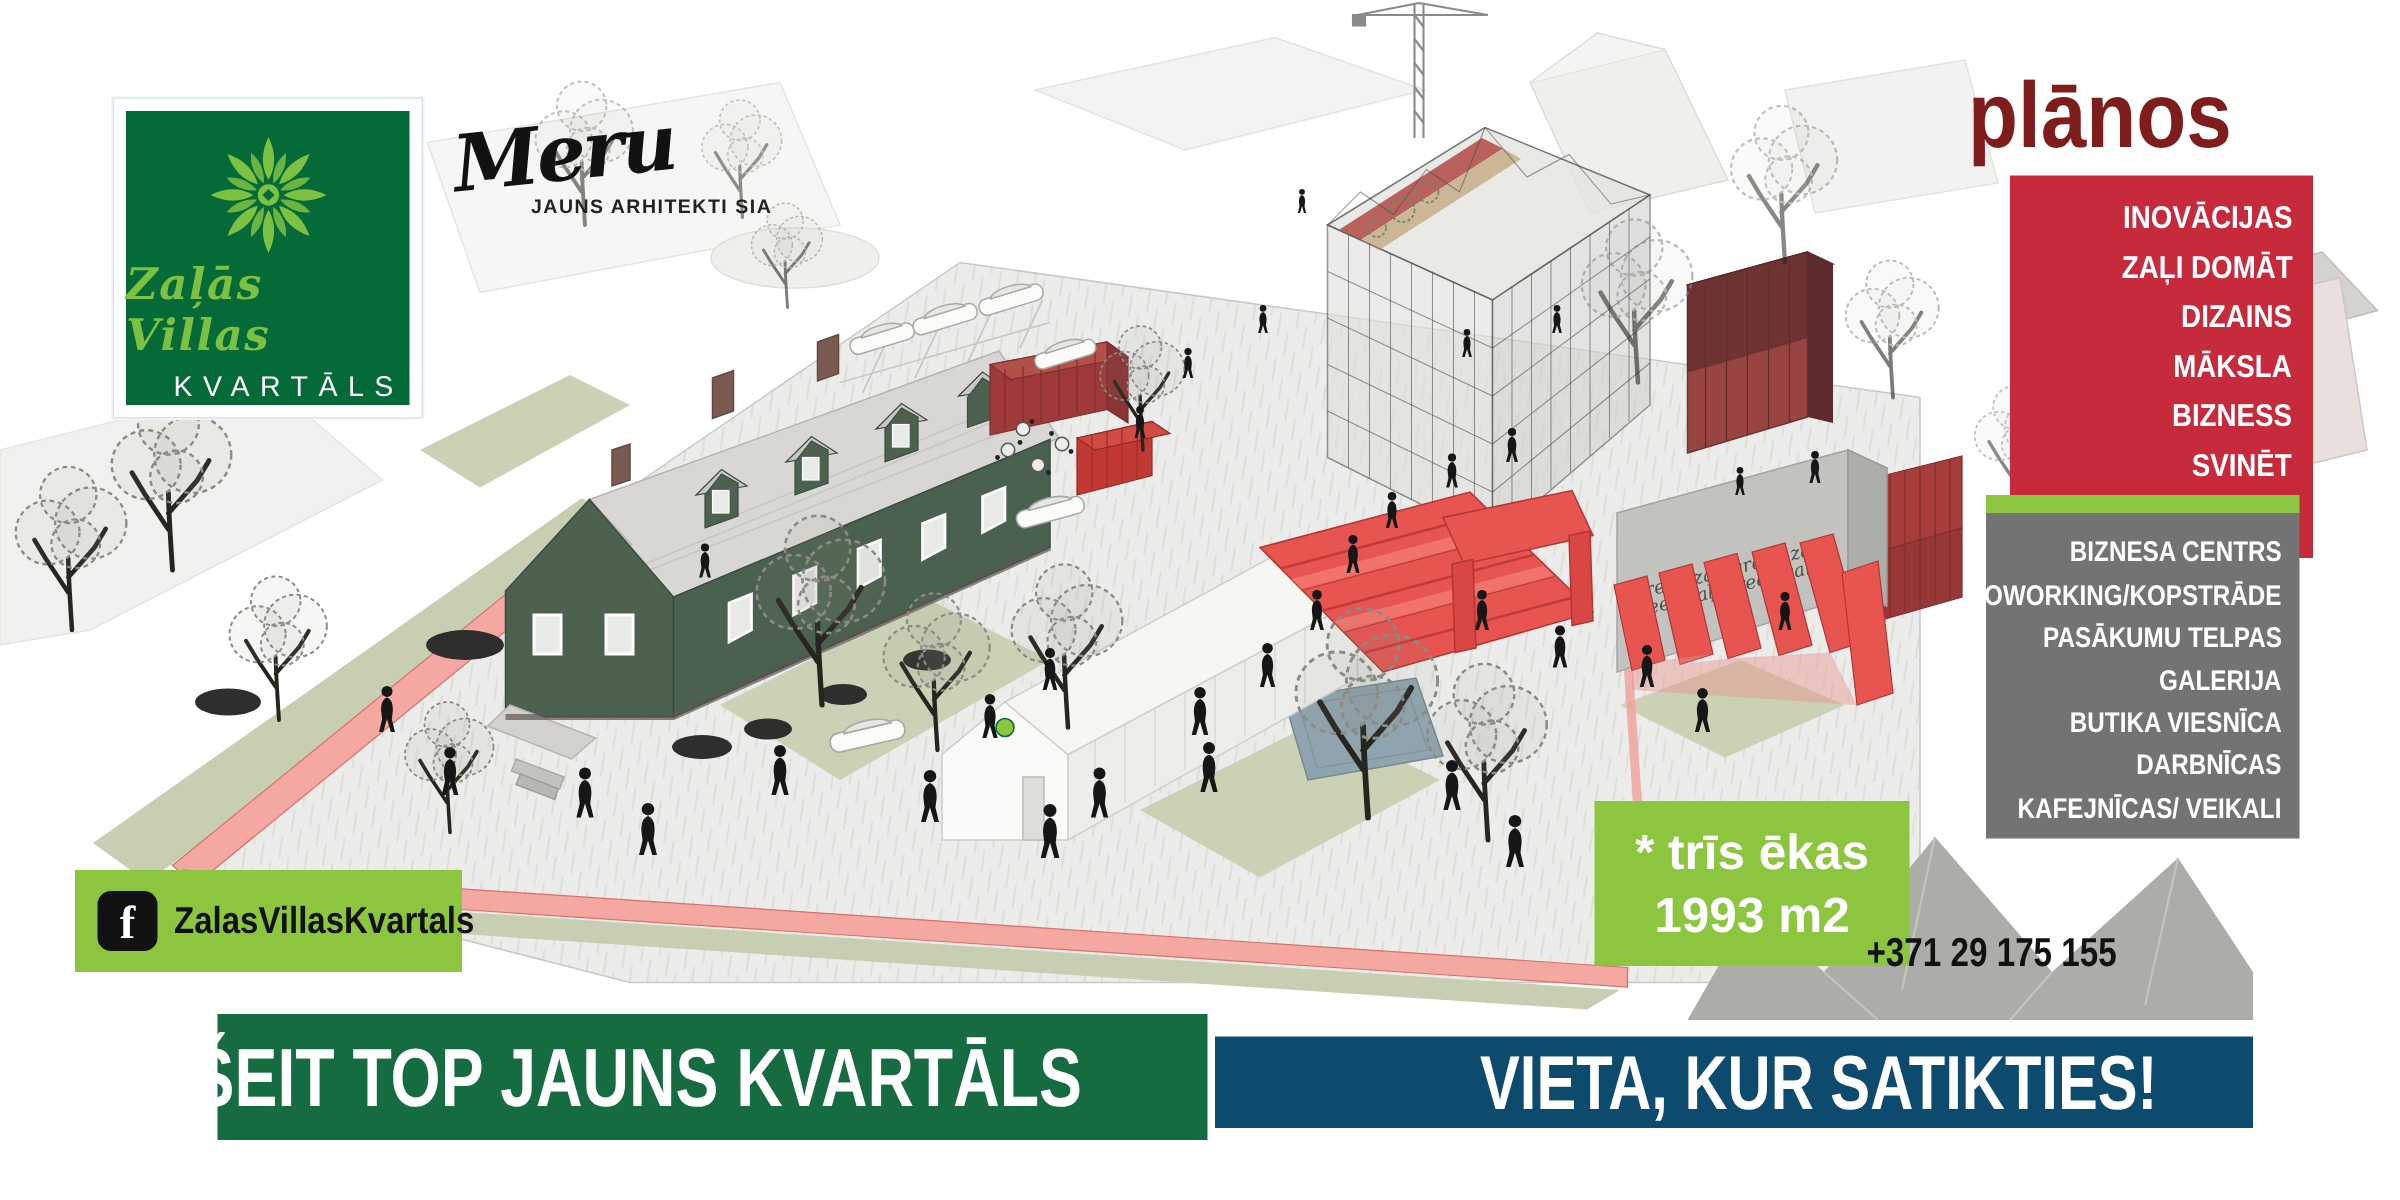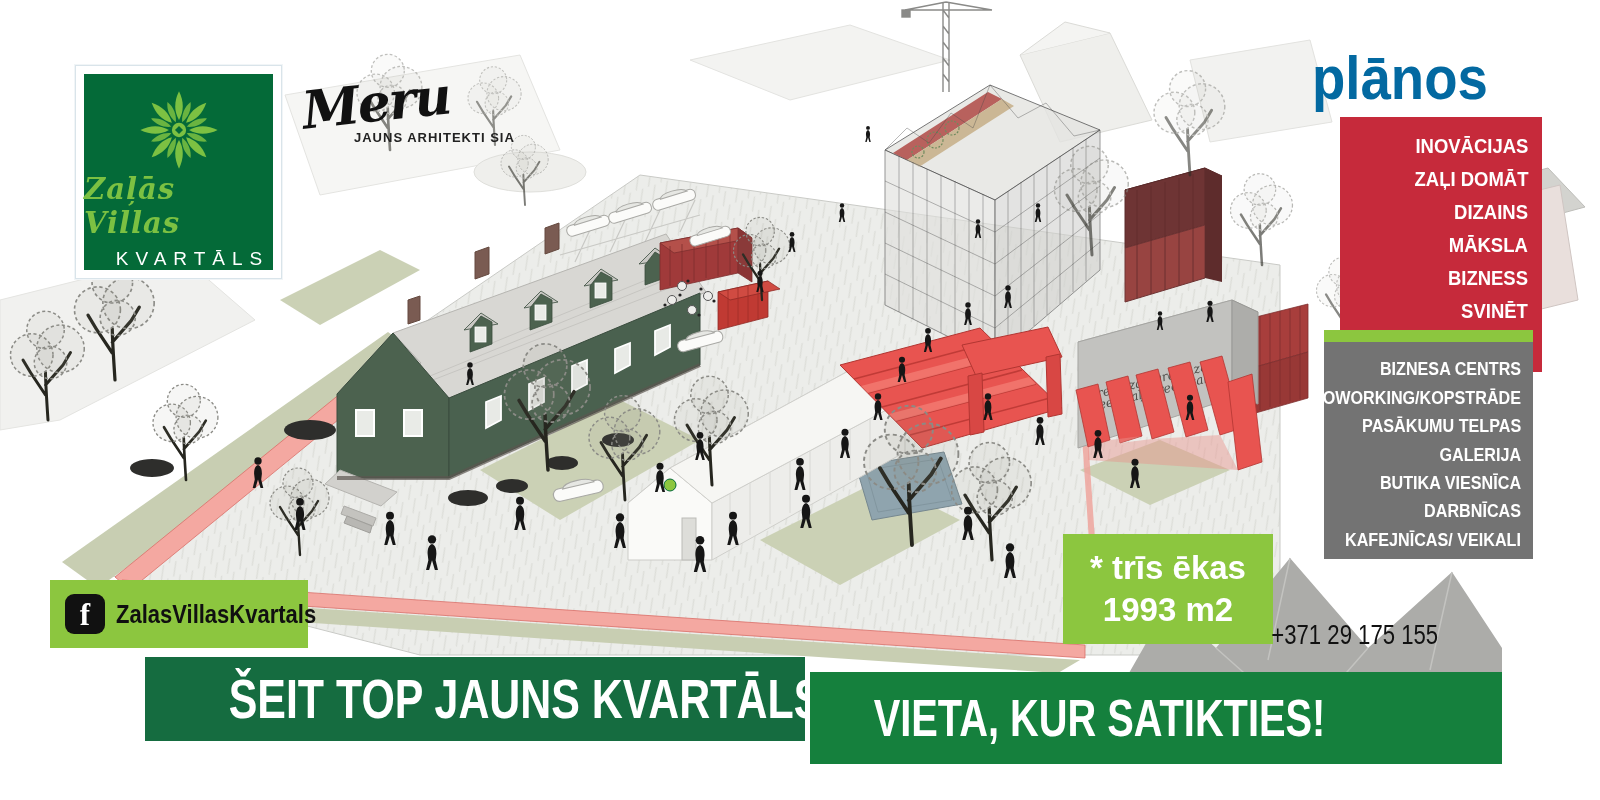--- a/index.html
+++ b/index.html
@@ -19,56 +19,56 @@
                color:#7CC142;font-size:29px;margin-top:0;letter-spacing:1px;}
   .logo-caps{color:#fff;font-size:19px;letter-spacing:7px;margin-top:8px;font-weight:400;margin-left:28px;}
 
   
   .meru{position:absolute;left:302px;top:72px;width:220px;height:80px;color:#111;}
   .meru-script{font-family:"DejaVu Serif",serif;font-style:italic;font-weight:bold;
                font-size:52px;transform:rotate(-6deg);display:inline-block;letter-spacing:-2px;}
   .meru-caps{position:absolute;left:52px;top:58px;font-size:13px;letter-spacing:1px;color:#222;font-weight:bold;}
 
   
-  .planos{position:absolute;left:1312px;top:42px;color:#0369a1;font-size:62px;font-weight:bold;}
+  .planos{position:absolute;left:1312px;top:42px;color:#7f1d1d;font-size:62px;font-weight:bold;}
   .planos .cond{transform:scaleX(.88);transform-origin:left center;}
   .red-box{position:absolute;left:1340px;top:117px;width:202px;height:255px;background:#C62A3B;
            display:flex;flex-direction:column;justify-content:space-evenly;align-items:flex-end;
            padding:6px 14px 6px 0;box-sizing:border-box;}
   .red-box div{color:#fff;font-weight:bold;font-size:21px;line-height:1;}
   .lime-strip{position:absolute;left:1324px;top:330px;width:209px;height:12px;background:#8CC63F;}
   .green-box{position:absolute;left:1324px;top:342px;width:209px;height:217px;background:#737373;
              display:flex;flex-direction:column;justify-content:space-evenly;align-items:flex-end;
              padding:8px 12px 1px 0;box-sizing:border-box;}
   .green-box div{color:#fff;font-weight:bold;font-size:19px;line-height:1;}
   .green-box .condR{transform:scaleX(.85);}
 
   
   .callout{position:absolute;left:1063px;top:502px;width:210px;height:110px;background:#8CC63F;
            display:flex;flex-direction:column;justify-content:center;align-items:center;gap:6px;margin-top:32px;}
   .callout div{color:#fff;font-size:33px;font-weight:600;line-height:1.1;}
 
-  .phone{position:absolute;left:1226px;top:620px;width:230px;text-align:right;
-         color:#111;font-size:27px;font-weight:normal;}
+  .phone{position:absolute;left:1226px;top:620px;width:230px;text-align:left;
+         color:#111;font-size:27px;font-weight:bold;}
   .phone .cond{transform:scaleX(.82);}
 
   
   .fb-bar{position:absolute;left:50px;top:580px;width:258px;height:68px;background:#8CC63F;
           display:flex;align-items:center;gap:11px;padding-left:15px;box-sizing:border-box;cursor:pointer;}
   .fb-icon{width:40px;height:40px;background:#111;border-radius:9px;position:relative;flex:0 0 auto;}
   .fb-icon span{position:absolute;left:0;right:0;top:1px;bottom:0;display:flex;align-items:center;
           justify-content:center;color:#fff;font-size:31px;font-weight:bold;
           font-family:"Liberation Serif",serif;}
   .fb-text{color:#101010;font-size:25px;font-weight:bold;}
   .fb-text .cond{transform:scaleX(.88);transform-origin:left center;}
 
   
-  .banner{position:absolute;display:flex;align-items:center;justify-content:flex-start;}
+  .banner{position:absolute;display:flex;align-items:center;justify-content:flex-end;margin-top:19px;}
   .banner-green{left:145px;top:657px;width:660px;height:84px;background:#156C40;}
-  .banner-red{left:810px;top:672px;width:692px;height:92px;background:#15803d;}
+  .banner-red{left:810px;top:672px;width:692px;height:61px;background:#0c4a6e;}
   .banner span{color:#fff;font-weight:bold;font-size:55px;transform:scaleX(.78);
                transform-origin:center;white-space:nowrap;}
   .banner-red span{font-size:51px;}
 </style>
 </head>
 <body>
 
 <div id="poster">
 
   <svg id="scene" viewBox="0 0 1600 800">

